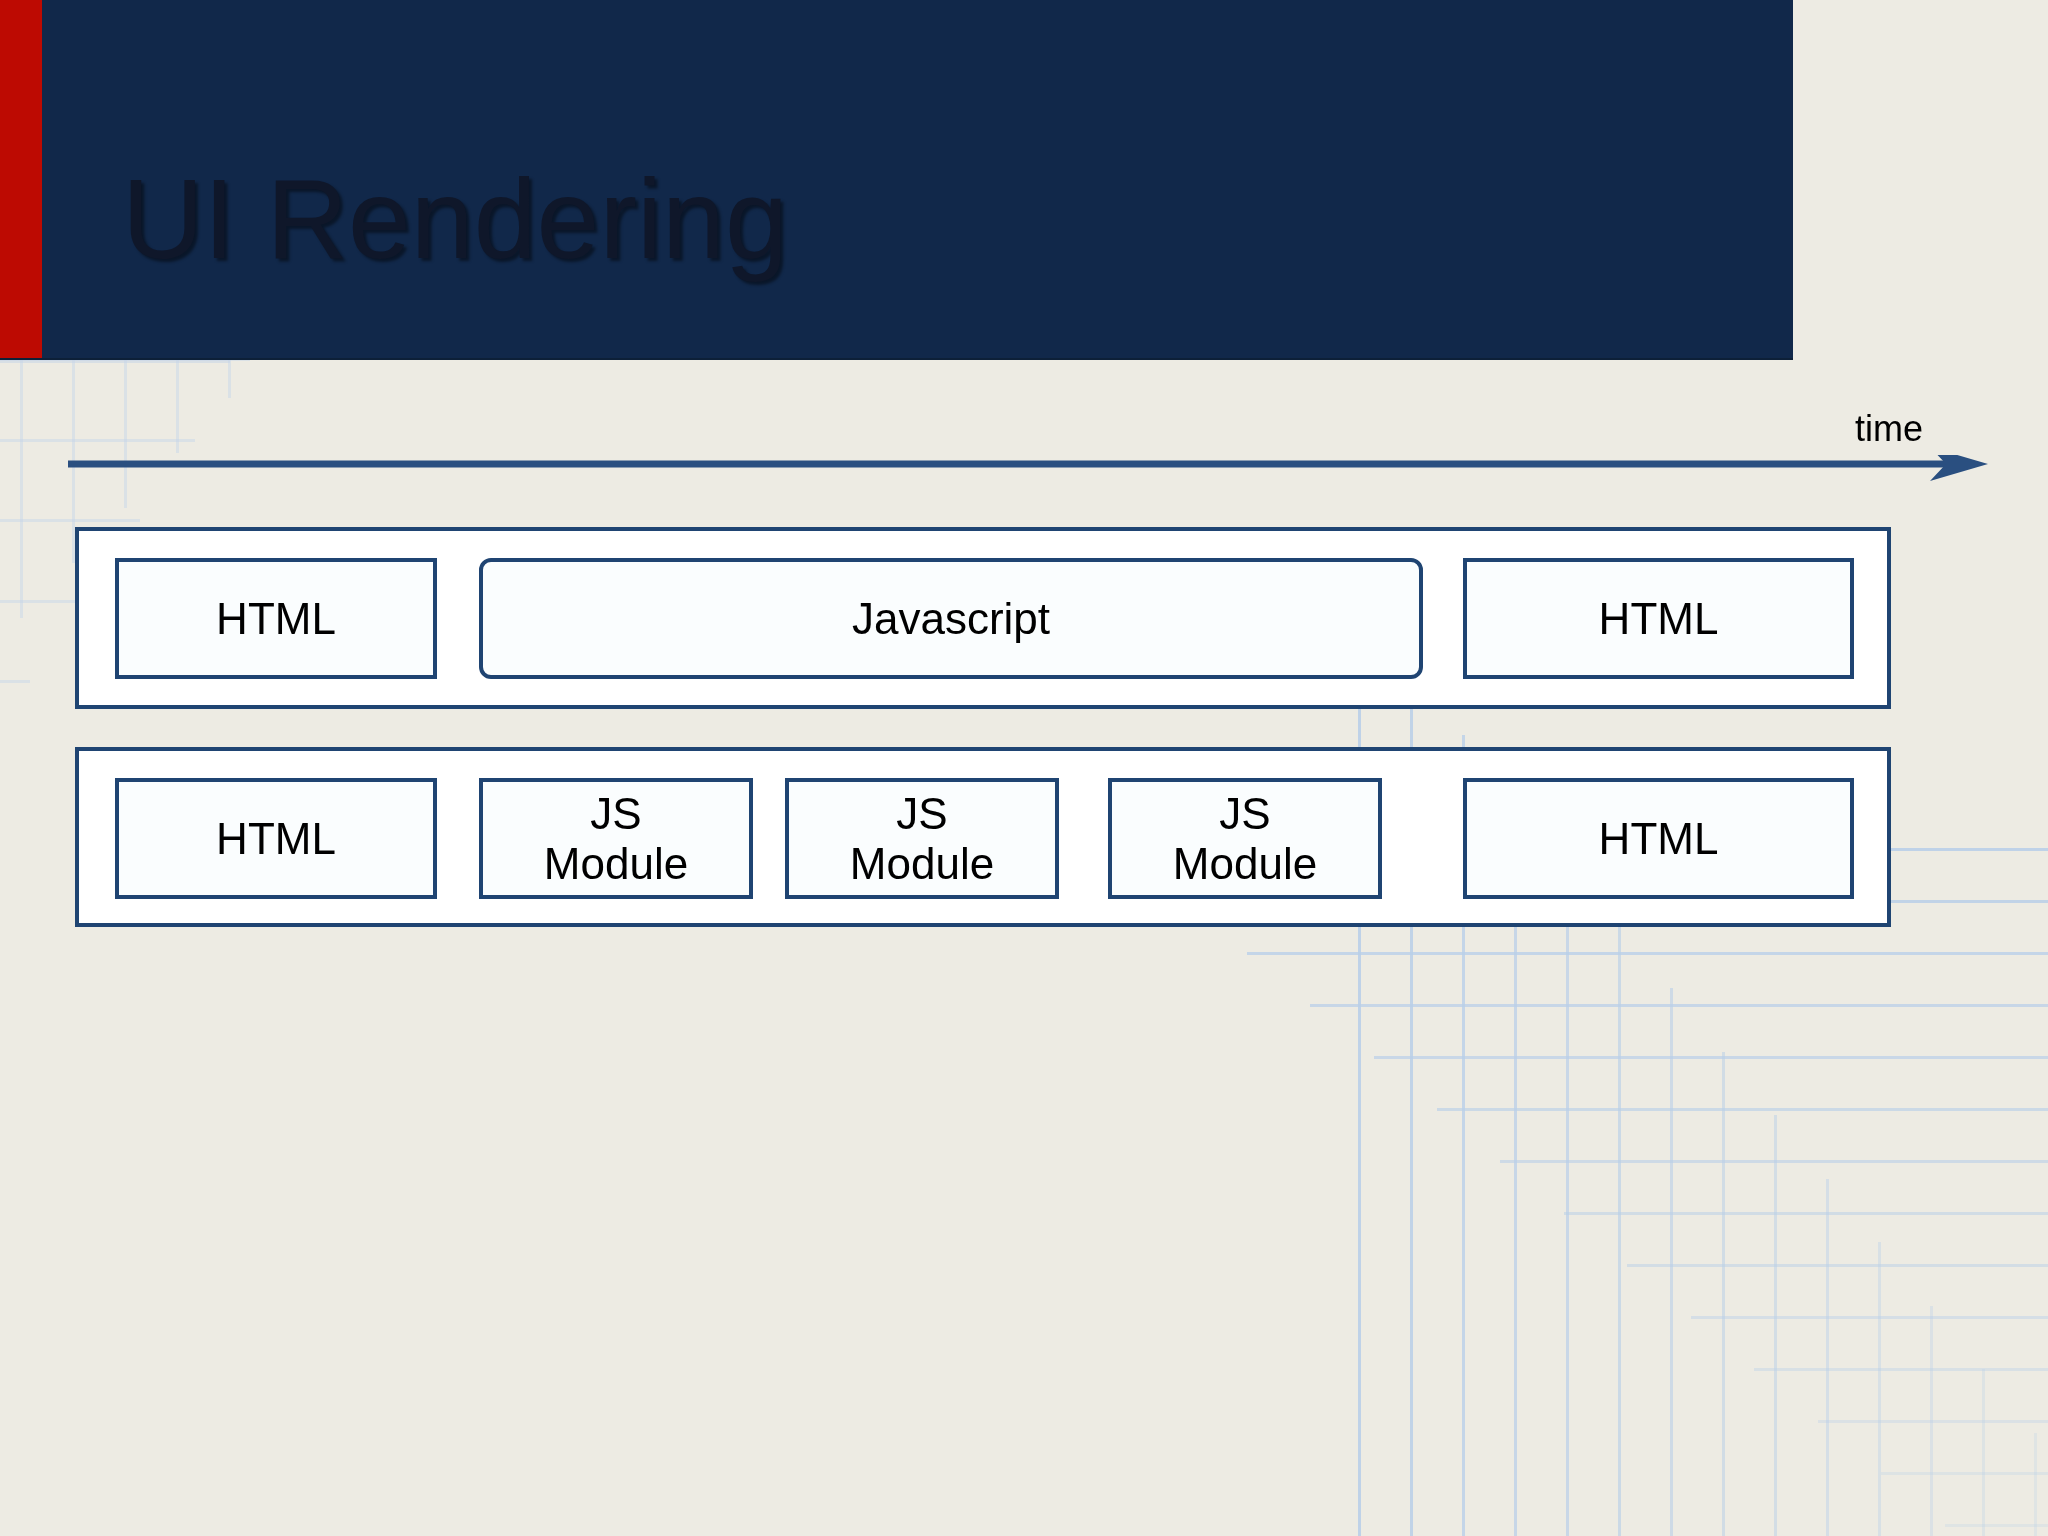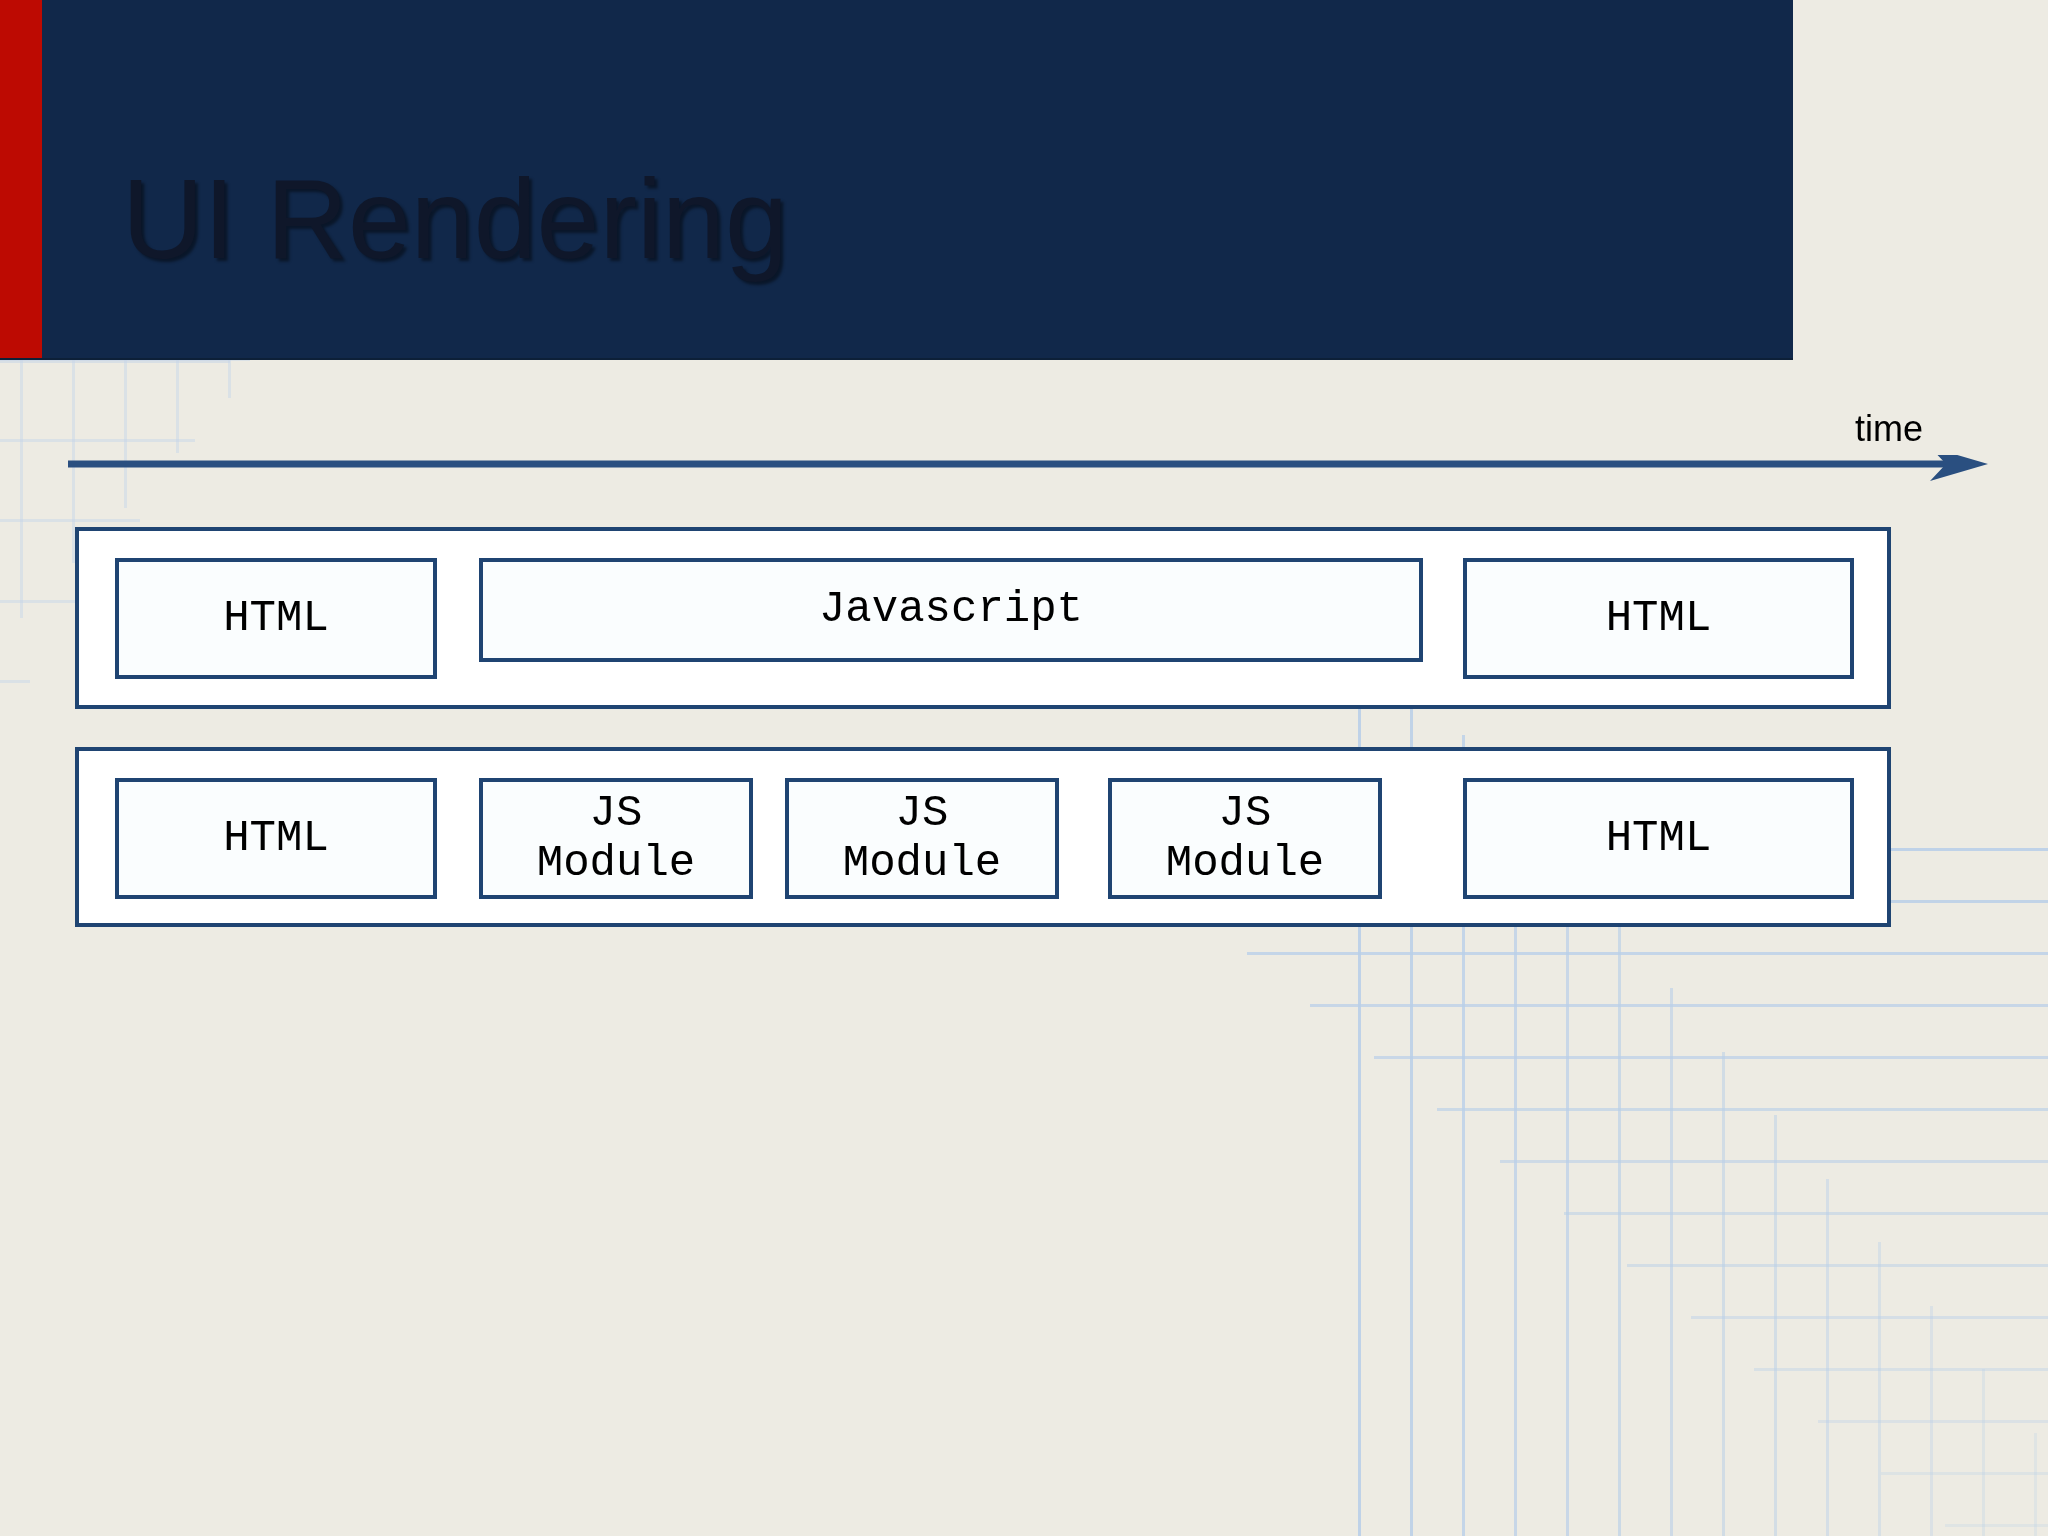--- a/index.html
+++ b/index.html
@@ -104,32 +104,31 @@
     position: absolute;
     background: #fafdfe;
     border: 4px solid #1f4472;
     box-sizing: border-box;
     display: flex;
     align-items: center;
     justify-content: center;
     color: #000000;
     text-align: center;
     z-index: 3;
-    font-family: Liberation Mono, monospace;
   }
   .seg .seg-label {
     font-size: 44px;
     line-height: 1.12;
     color: #000000;
     white-space: pre-line;
   }
 
   
   #r1-html-left  { left: 115px;  top: 558px; width: 322px; height: 121px; }
-  #r1-js         { left: 479px;  top: 558px; width: 944px; height: 104px; }
+  #r1-js         { left: 479px;  top: 558px; width: 944px; height: 121px; border-radius: 12px; }
   #r1-html-right { left: 1463px; top: 558px; width: 391px; height: 121px; }
 
   
   #r2-html-left  { left: 115px;  top: 778px; width: 322px; height: 121px; }
   #r2-mod-1      { left: 479px;  top: 778px; width: 274px; height: 121px; }
   #r2-mod-2      { left: 785px;  top: 778px; width: 274px; height: 121px; }
   #r2-mod-3      { left: 1108px; top: 778px; width: 274px; height: 121px; }
   #r2-html-right { left: 1463px; top: 778px; width: 391px; height: 121px; }
 </style>
 </head>

